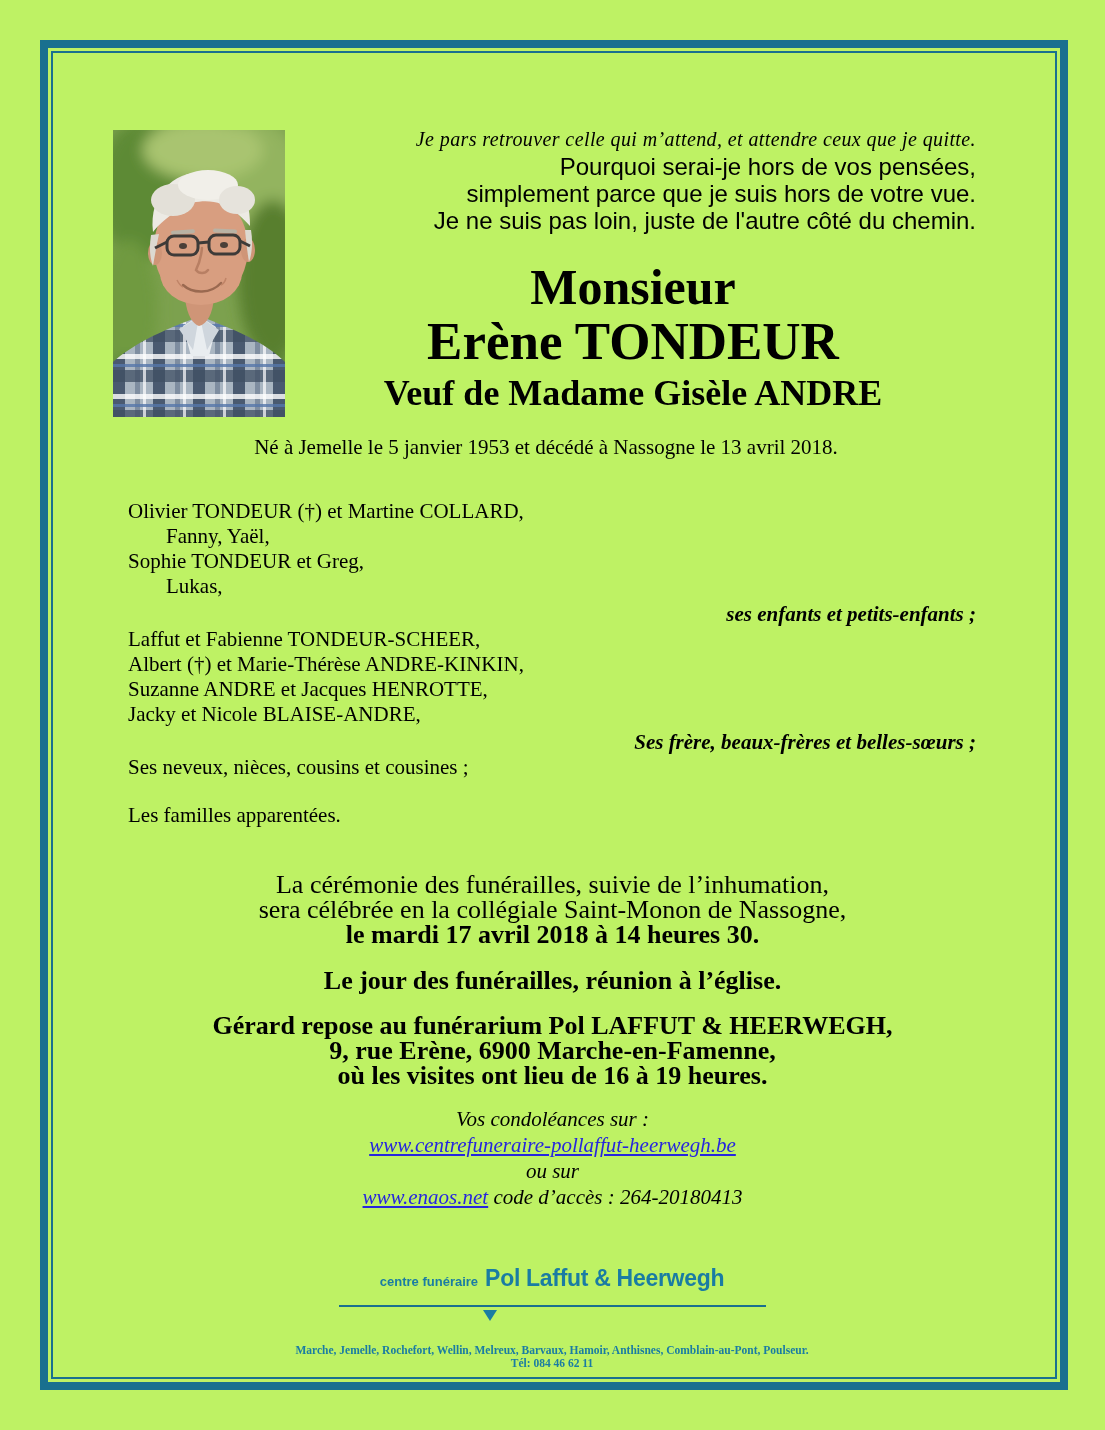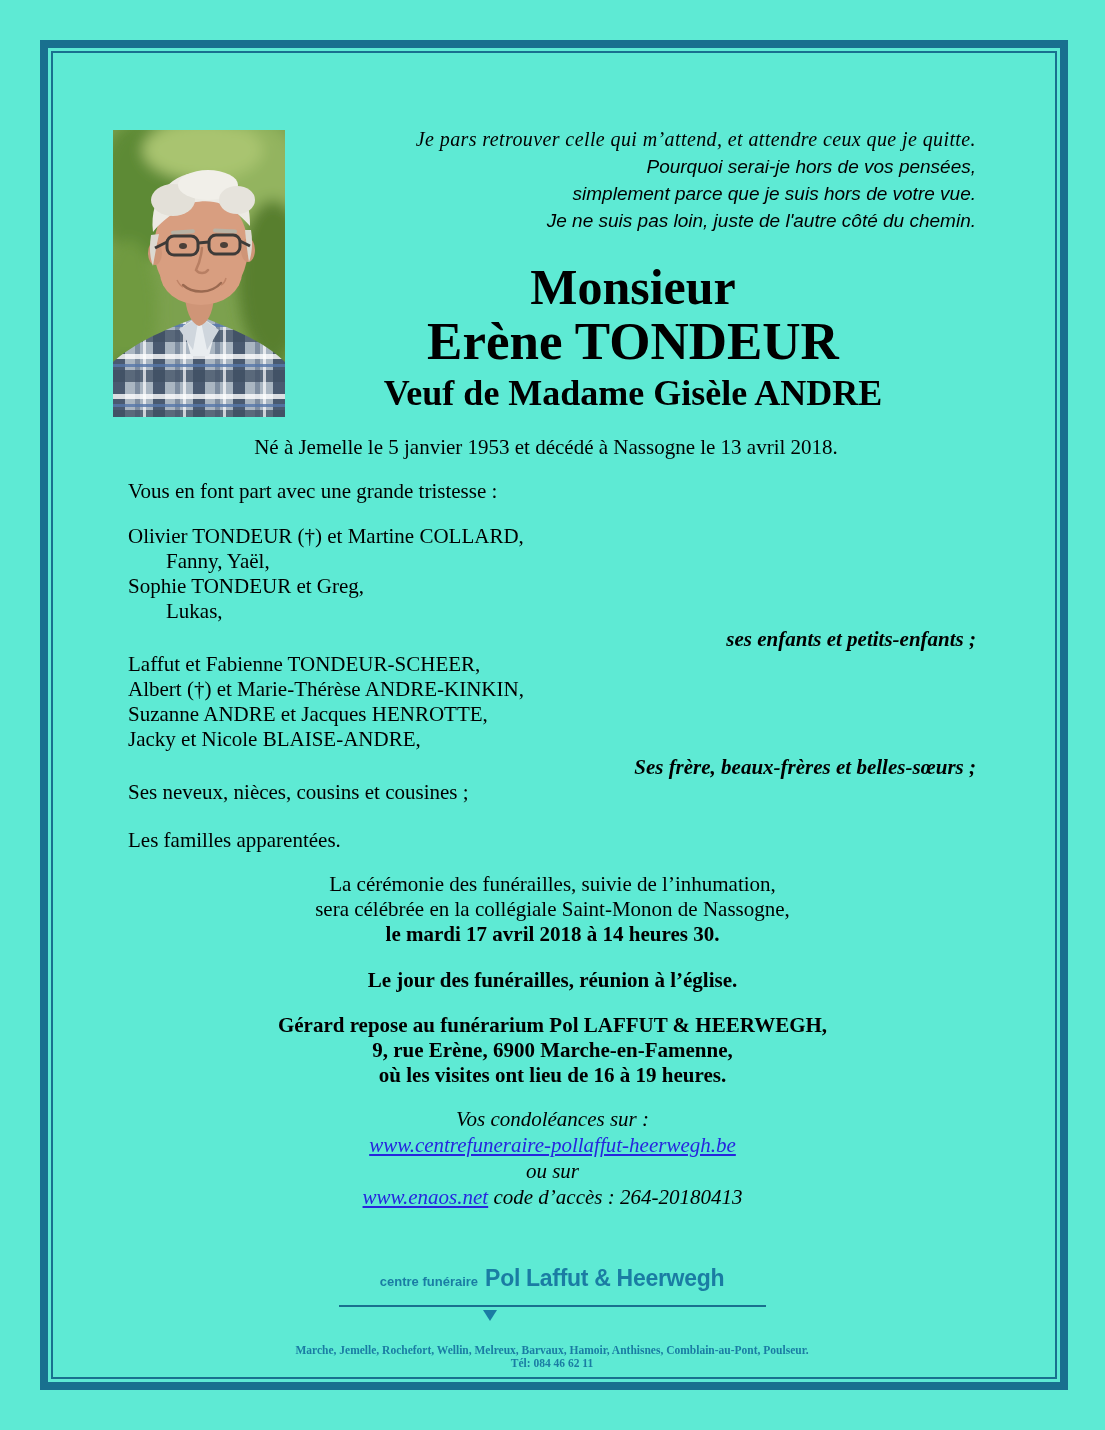--- a/index.html
+++ b/index.html
@@ -1,44 +1,44 @@
 <!DOCTYPE html>
 <html><head>
 <meta charset="utf-8">
 <style>
   html,body{margin:0;padding:0;background:#ffffff;}
-  .page{position:relative;width:1105px;height:1430px;background:#5eead4;overflow:hidden;
+  .page{position:relative;width:1105px;height:1430px;background:#bef264;overflow:hidden;
         font-family:"Liberation Serif", serif;color:#000;}
   
   .frame-outer{position:absolute;left:40px;top:40px;width:1012px;height:1334px;
                border:8px solid #19708F;}
   .frame-inner{position:absolute;left:3px;top:3px;right:3px;bottom:3px;
                border:2px solid #19708F;}
   
   .quote{position:absolute;top:126px;right:129px;text-align:right;line-height:27px;}
   .quote .l1{font-style:italic;font-size:20px;font-family:"Liberation Serif",serif;letter-spacing:.4px;}
-  .quote .ls{font-style:italic;font-size:19px;font-family:"Liberation Sans",sans-serif;}
+  .quote .ls{font-size:24px;font-family:"Liberation Sans",sans-serif;}
   
   .photo{position:absolute;left:113px;top:130px;width:172px;height:287px;overflow:hidden;}
   .photo svg{display:block;}
   
   .t-line{position:absolute;left:161px;width:944px;text-align:center;font-weight:bold;}
   .t-monsieur{top:258px;font-size:50px;}
   .t-name{top:311px;font-size:53px;}
   .t-veuf{top:372px;font-size:36px;}
   .date-line{position:absolute;left:0;top:435px;width:1092px;text-align:center;font-size:21px;}
   
   .family{position:absolute;left:128px;top:479px;width:848px;font-size:21px;line-height:25px;}
   .family .row{height:25px;white-space:nowrap;}
   .family .indent{padding-left:38px;}
   .family .sp20{height:20px;} .family .sp23{height:23px;}
   .family .rlabel{text-align:right;font-weight:bold;font-style:italic;margin-top:3px;height:25px;}
   
   .ceremony{position:absolute;left:0;top:872px;width:1105px;text-align:center;
-            font-size:21px;line-height:25px;}
+            font-size:26px;line-height:25px;}
   .ceremony .b{font-weight:bold;}
   .ceremony .sp21{height:21px;} .ceremony .sp20{height:20px;}
   
   .condolences{position:absolute;left:0;top:1106px;width:1105px;text-align:center;
                font-style:italic;font-size:21px;line-height:26px;}
   .condolences a{color:#2626DD;text-decoration:underline;}
   
   .footer-line{position:absolute;left:339px;top:1305px;width:427px;height:2px;background:#19708F;}
   .footer-triangle{position:absolute;left:483px;top:1310px;width:0;height:0;
                    border-left:7px solid transparent;border-right:7px solid transparent;
@@ -136,21 +136,20 @@
       <path d="M113,148 C112,152 110,154 108,155" stroke="#c08467" stroke-width="1.5" fill="none"></path>
     </svg>
   </div>
 
   <div class="t-line t-monsieur">Monsieur</div>
   <div class="t-line t-name">Erène TONDEUR</div>
   <div class="t-line t-veuf">Veuf de Madame Gisèle ANDRE</div>
   <div class="date-line">Né à Jemelle le 5 janvier 1953 et décédé à Nassogne le 13 avril 2018.</div>
 
   <div class="family">
-    <div class="row">Vous en font part avec une grande tristesse :</div>
     <div class="sp20"></div>
     <div class="row">Olivier TONDEUR (†) et Martine COLLARD,</div>
     <div class="row indent">Fanny, Yaël,</div>
     <div class="row">Sophie TONDEUR et Greg,</div>
     <div class="row indent">Lukas,</div>
     <div class="rlabel">ses enfants et petits-enfants ;</div>
     <div class="row">Laffut et Fabienne TONDEUR-SCHEER,</div>
     <div class="row">Albert (†) et Marie-Thérèse ANDRE-KINKIN,</div>
     <div class="row">Suzanne ANDRE et Jacques HENROTTE,</div>
     <div class="row">Jacky et Nicole BLAISE-ANDRE,</div>

